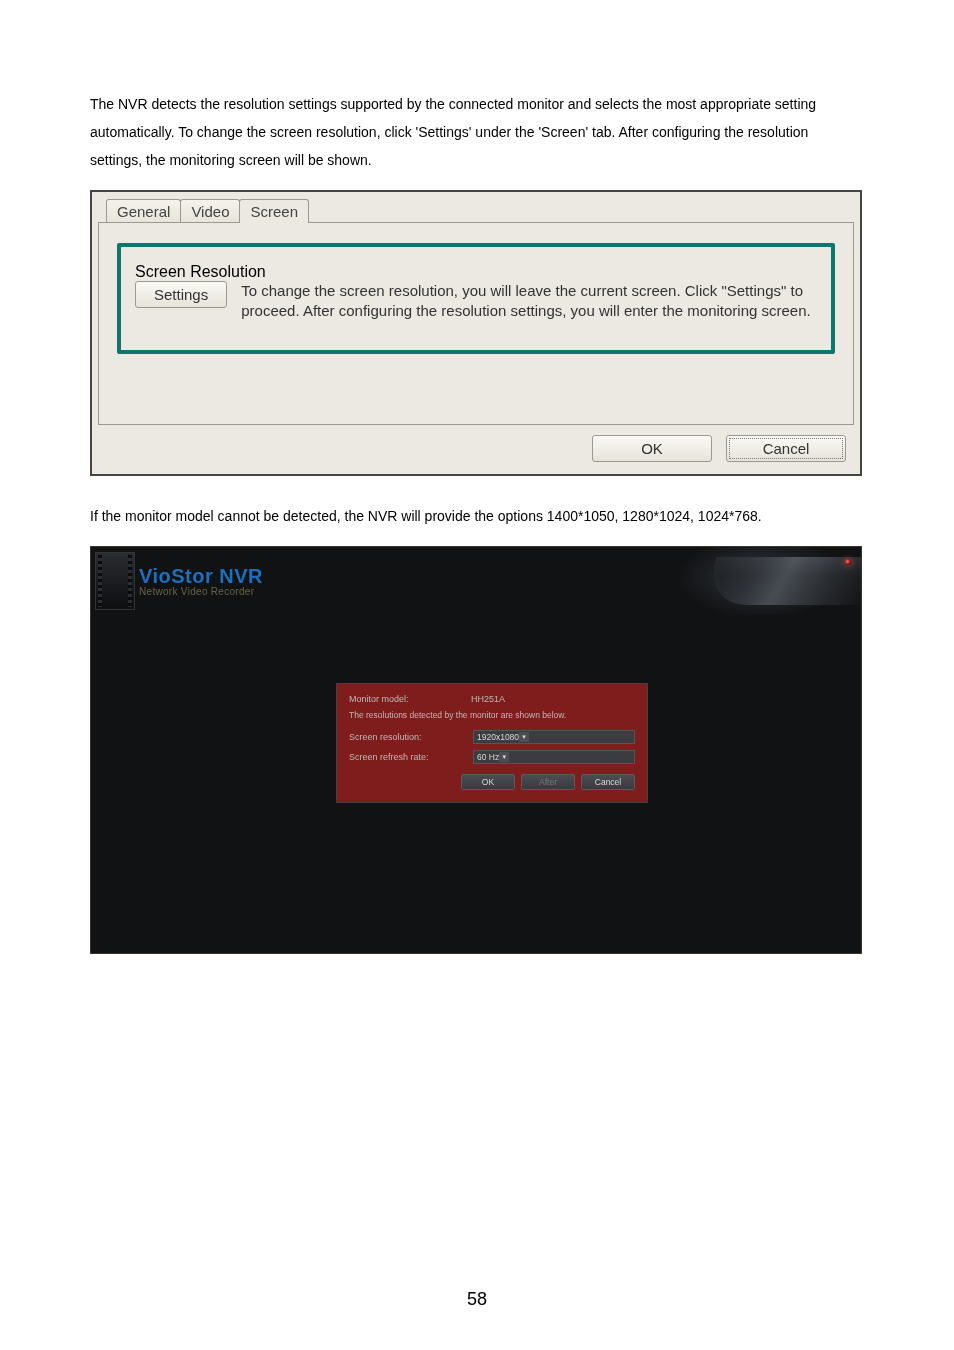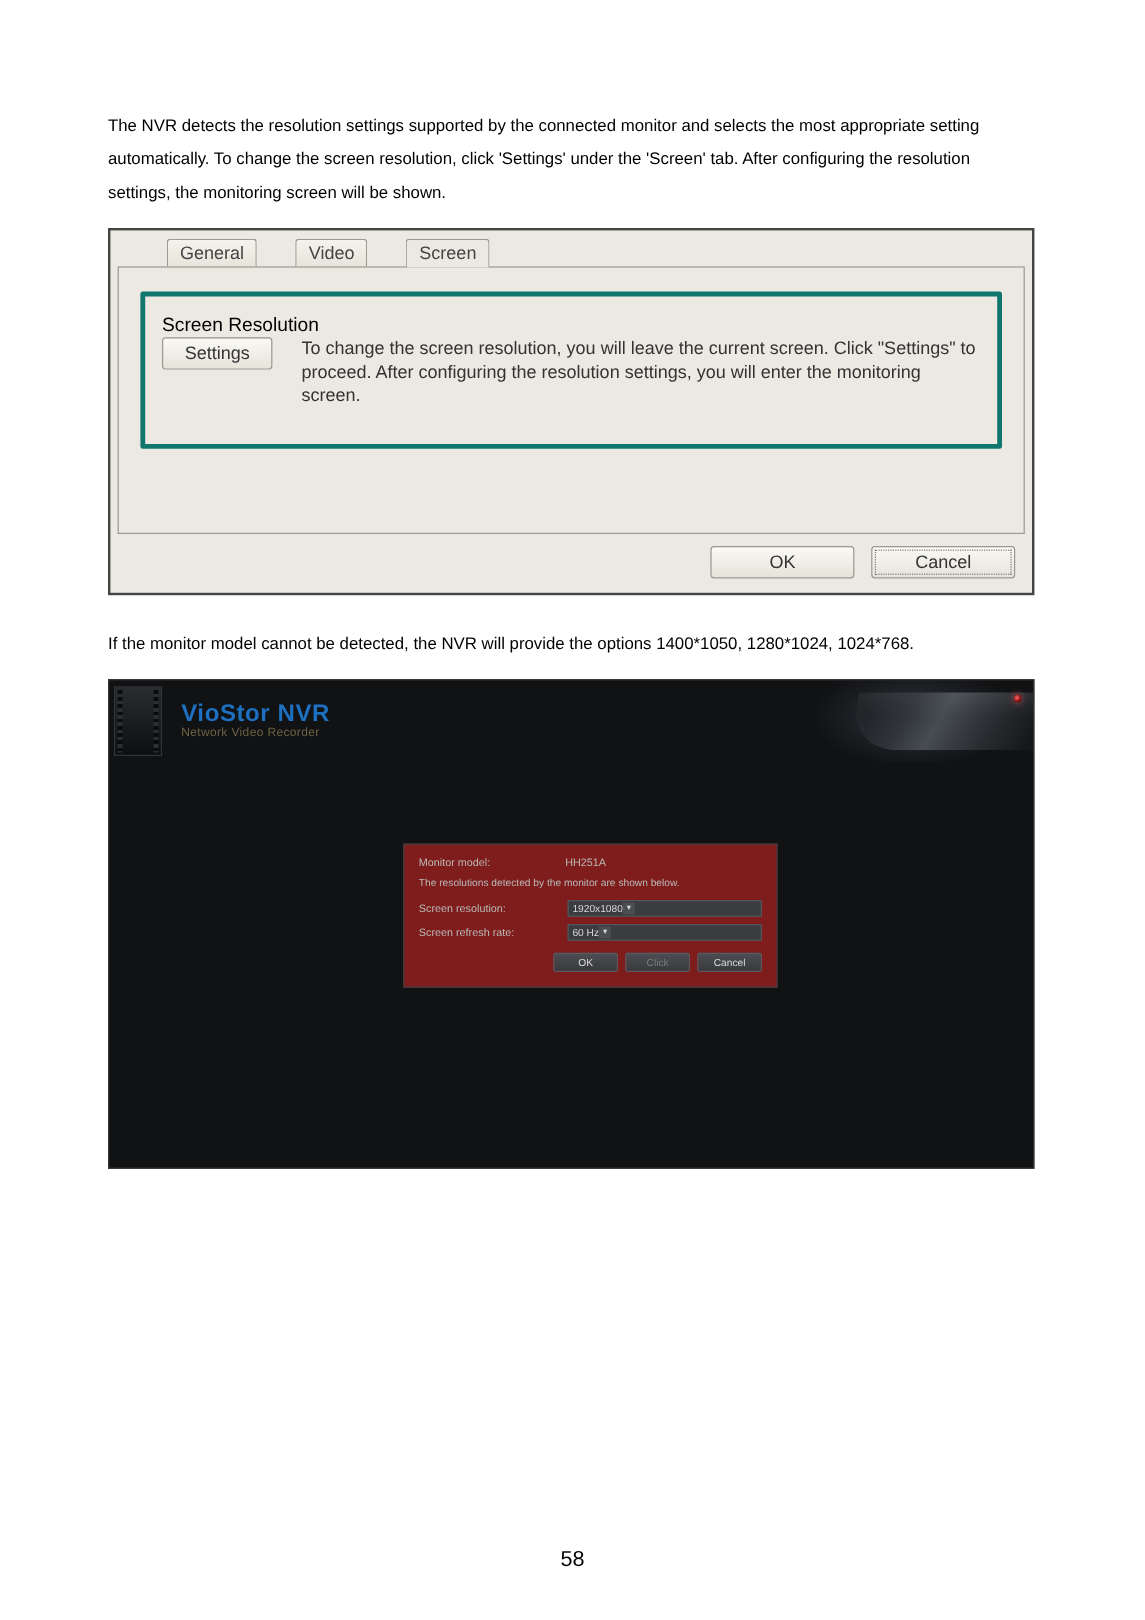--- a/index.html
+++ b/index.html
@@ -35,21 +35,20 @@
     border: 1px solid #9b9890;
     border-bottom: none;
     border-radius: 3px 3px 0 0;
     padding: 3px 10px 2px 10px;
     font-size: 15px;
     color: #444;
     background: linear-gradient(#f4f2ea,#e7e4db);
     margin-right: -1px;
     position: relative;
     top: 1px;
-    margin-left: 33px;
   }
   .tab.active {
     background: #ece9e2;
     padding-bottom: 3px;
     top: 1px;
     z-index: 2;
   }
   .tabpane {
     border: 1px solid #9b9890;
     background: #ece9e2;
@@ -57,21 +56,21 @@
     position: relative;
     margin-top: 0;
   }
   .group {
     border: 4px solid #0f766e;
     border-radius: 2px;
     padding: 16px 14px 30px 14px;
     position: relative;
     margin-top: 8px;
   }
-  .settings-row { display: flex; gap: 24px; align-items: flex-start; }
+  .settings-row { display: flex; gap: 14px; align-items: flex-start; }
   .btn {
     border: 1px solid #9b9890;
     border-radius: 3px;
     background: linear-gradient(#faf9f5,#e6e3da);
     font-size: 15px;
     color: #333;
     padding: 4px 18px;
     cursor: pointer;
   }
   .desc {
@@ -100,21 +99,21 @@
     background: #111214;
     position: relative;
     overflow: hidden;
   }
   .shot2-topbar {
     position: absolute;
     top: 0; left: 0; right: 0;
     height: 68px;
     display: flex;
     align-items: center;
-    gap: 16px;
+    gap: 4px;
     padding-left: 4px;
   }
   .film-thumb {
     width: 40px; height: 58px;
     background: linear-gradient(#2a2c30,#0d0e10);
     border: 1px solid #323438;
     position: relative;
   }
   .film-thumb::before, .film-thumb::after {
     content: "";
@@ -301,19 +300,19 @@
     </div>
     <div class="res-row">
       <span class="res-label">Screen refresh rate:</span>
       <div class="select">
         <span>60 Hz</span>
         <span class="arrow">▾</span>
       </div>
     </div>
     <div class="res-actions">
       <div class="res-btn">OK</div>
-      <div class="res-btn disabled">Click</div>
+      <div class="res-btn disabled">After</div>
       <div class="res-btn">Cancel</div>
     </div>
   </div>
 </div>
 
 <div class="pagenum">58</div>
 
 </body></html>

